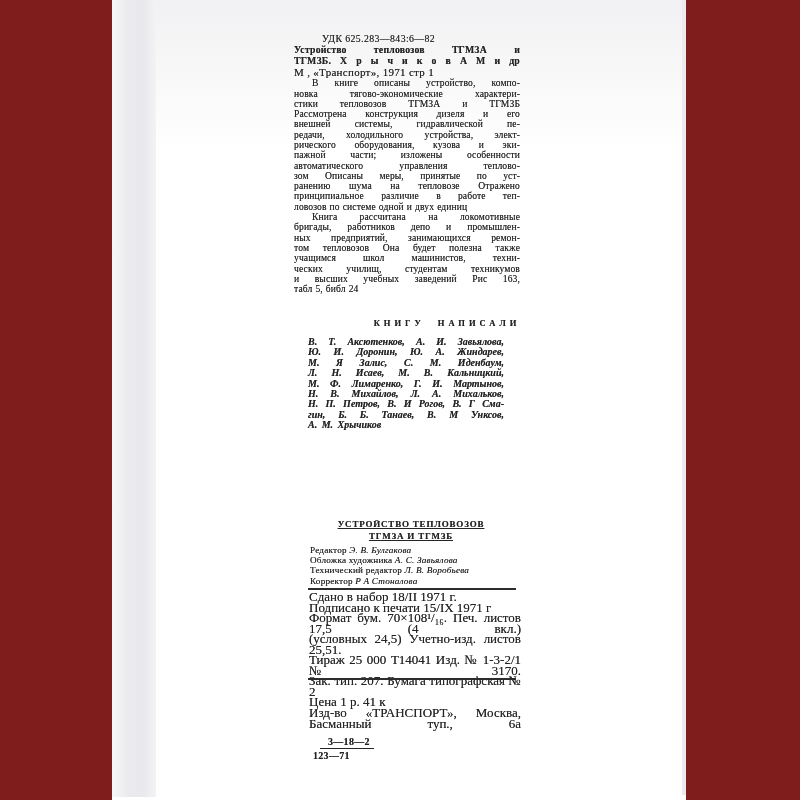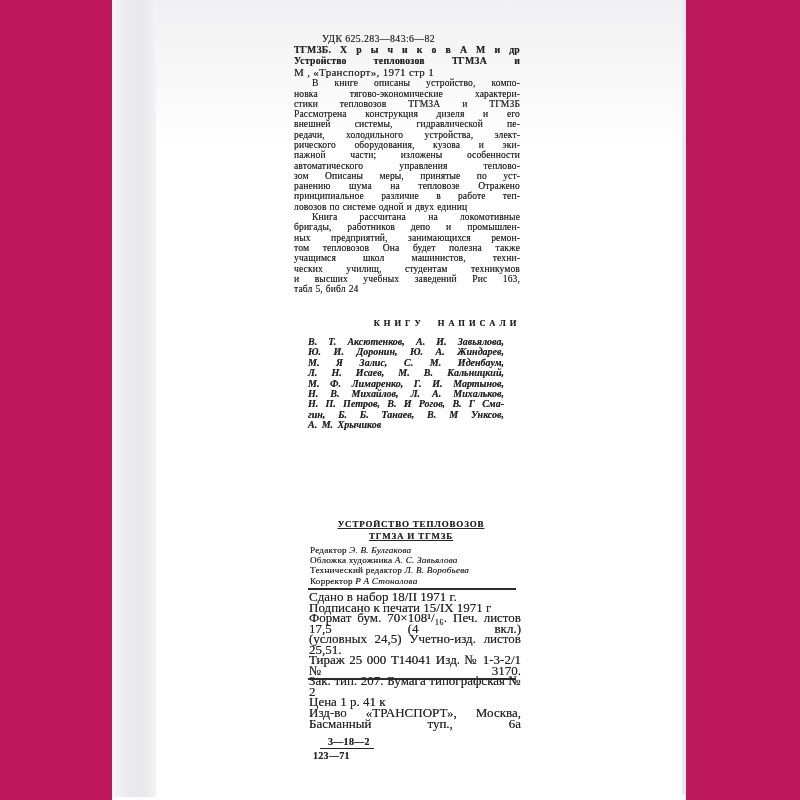--- a/index.html
+++ b/index.html
@@ -1,18 +1,18 @@
 <!DOCTYPE html>
 <html><head>
 <meta charset="utf-8">
 <style>
   html,body{margin:0;padding:0;}
   body{width:800px;height:800px;overflow:hidden;background:#ffffff;}
   .stage{
-    position:relative;width:800px;height:800px;background:#be185d;
+    position:relative;width:800px;height:800px;background:#7f1d1d;
     font-family:"Liberation Serif","DejaVu Serif",serif;color:#242424;
   }
   .page{
     position:absolute;left:112px;top:0;width:574px;height:800px;background:#ffffff;
     text-shadow:0 0 0.3px rgba(35,35,35,0.65);
   }
   .spine{
     position:absolute;left:0;top:0;width:44px;height:797px;
     background:linear-gradient(90deg,#f6f6f8 0%,#ebebee 35%,#e9e9ed 70%,#f3f3f5 100%);
   }
@@ -61,22 +61,22 @@
 
 <div class="stage">
   <div class="page">
     <div class="spine"></div>
     <div class="topshade"></div>
     <div class="edge"></div>
 
     <div class="tcol">
       <div class="udk">УДК 625.283—843:6—82</div>
       <div class="lead">
+          <div class="jline">Устройство тепловозов ТГМЗА и</div>
           <div class="jline">ТГМЗБ. Х р ы ч и к о в А М и др</div>
-          <div class="jline">Устройство тепловозов ТГМЗА и</div>
         </div>
       <div class="mline">М , «Транспорт», 1971 стр 1</div>
       <div class="para">
           <div class="jline ind">В книге описаны устройство, компо-</div>
           <div class="jline">новка тягово-экономические характери-</div>
           <div class="jline">стики тепловозов ТГМЗА и ТГМЗБ</div>
           <div class="jline">Рассмотрена конструкция дизеля и его</div>
           <div class="jline">внешней системы, гидравлической пе-</div>
           <div class="jline">редачи, холодильного устройства, элект-</div>
           <div class="jline">рического оборудования, кузова и эки-</div>

